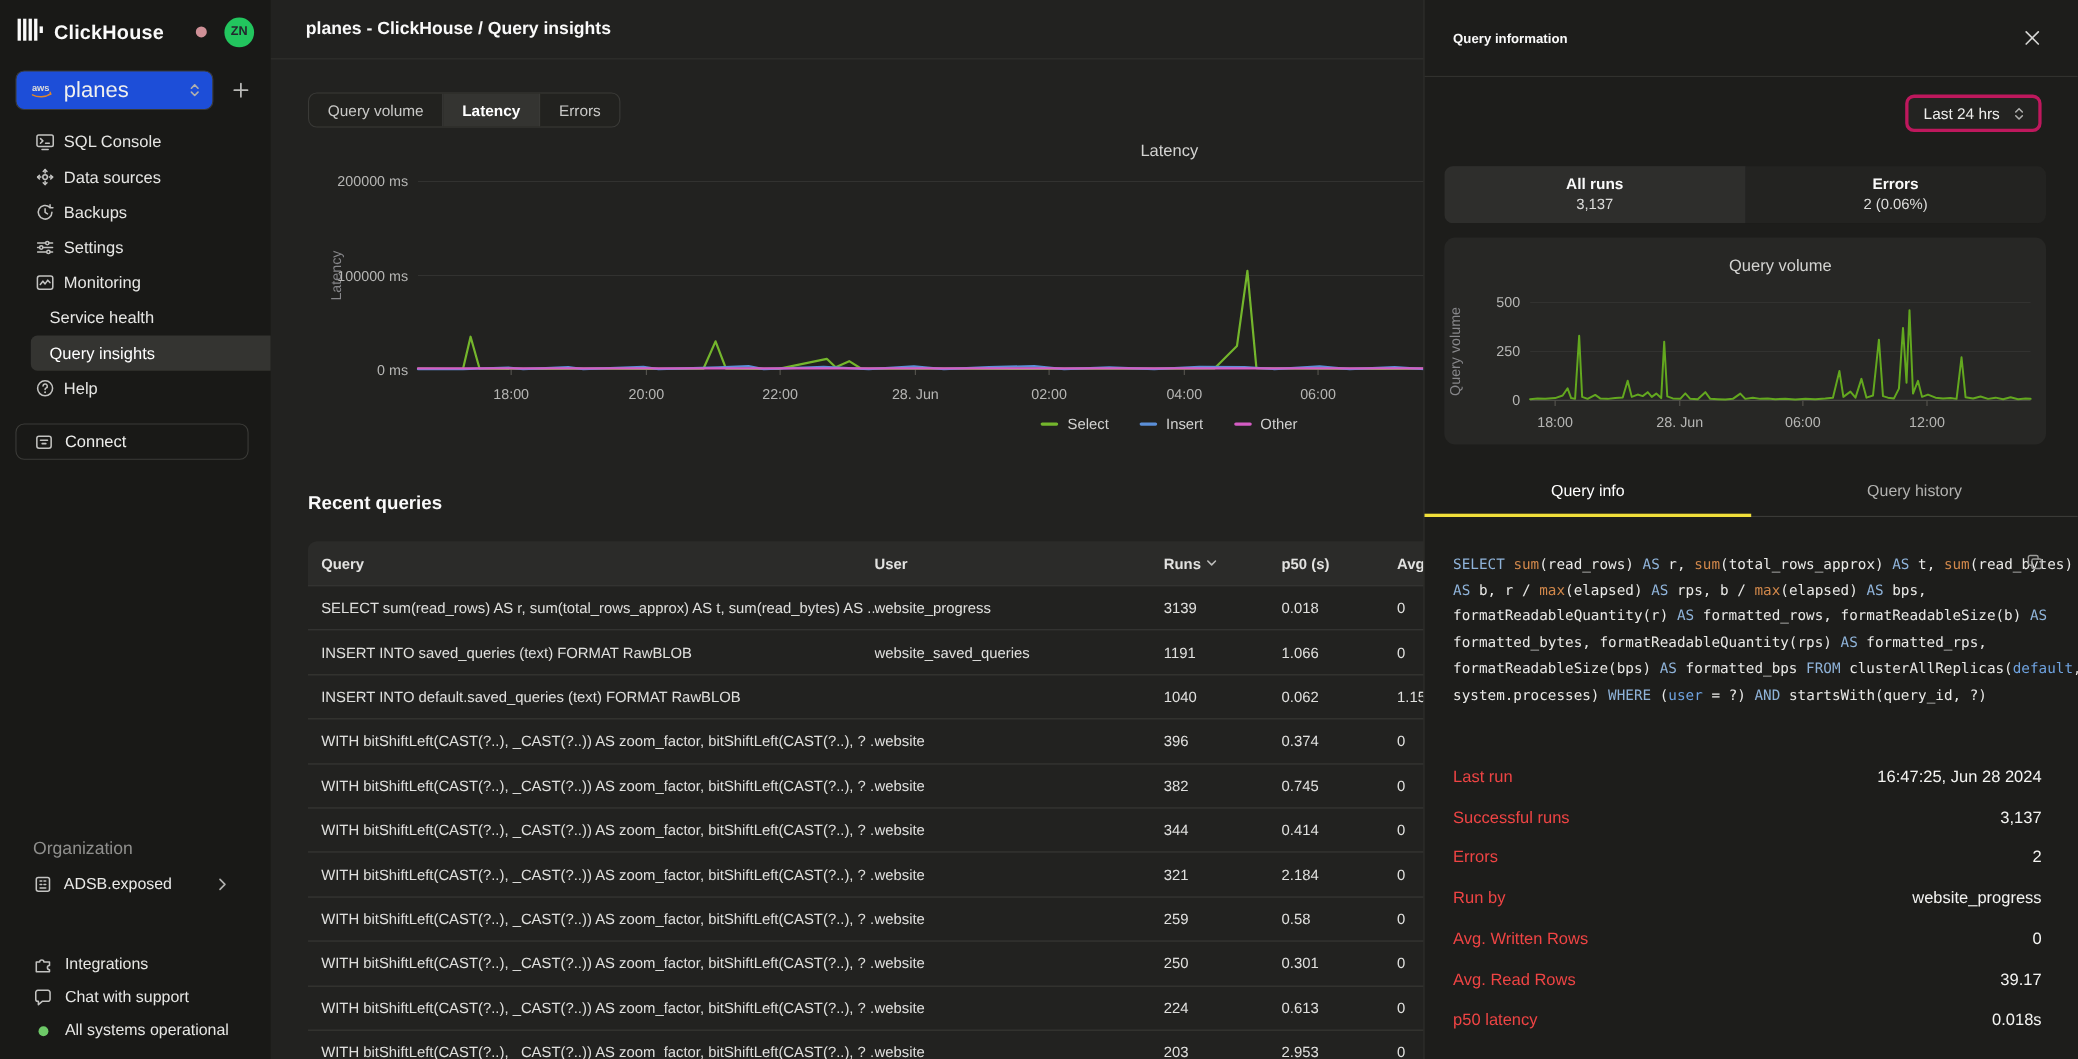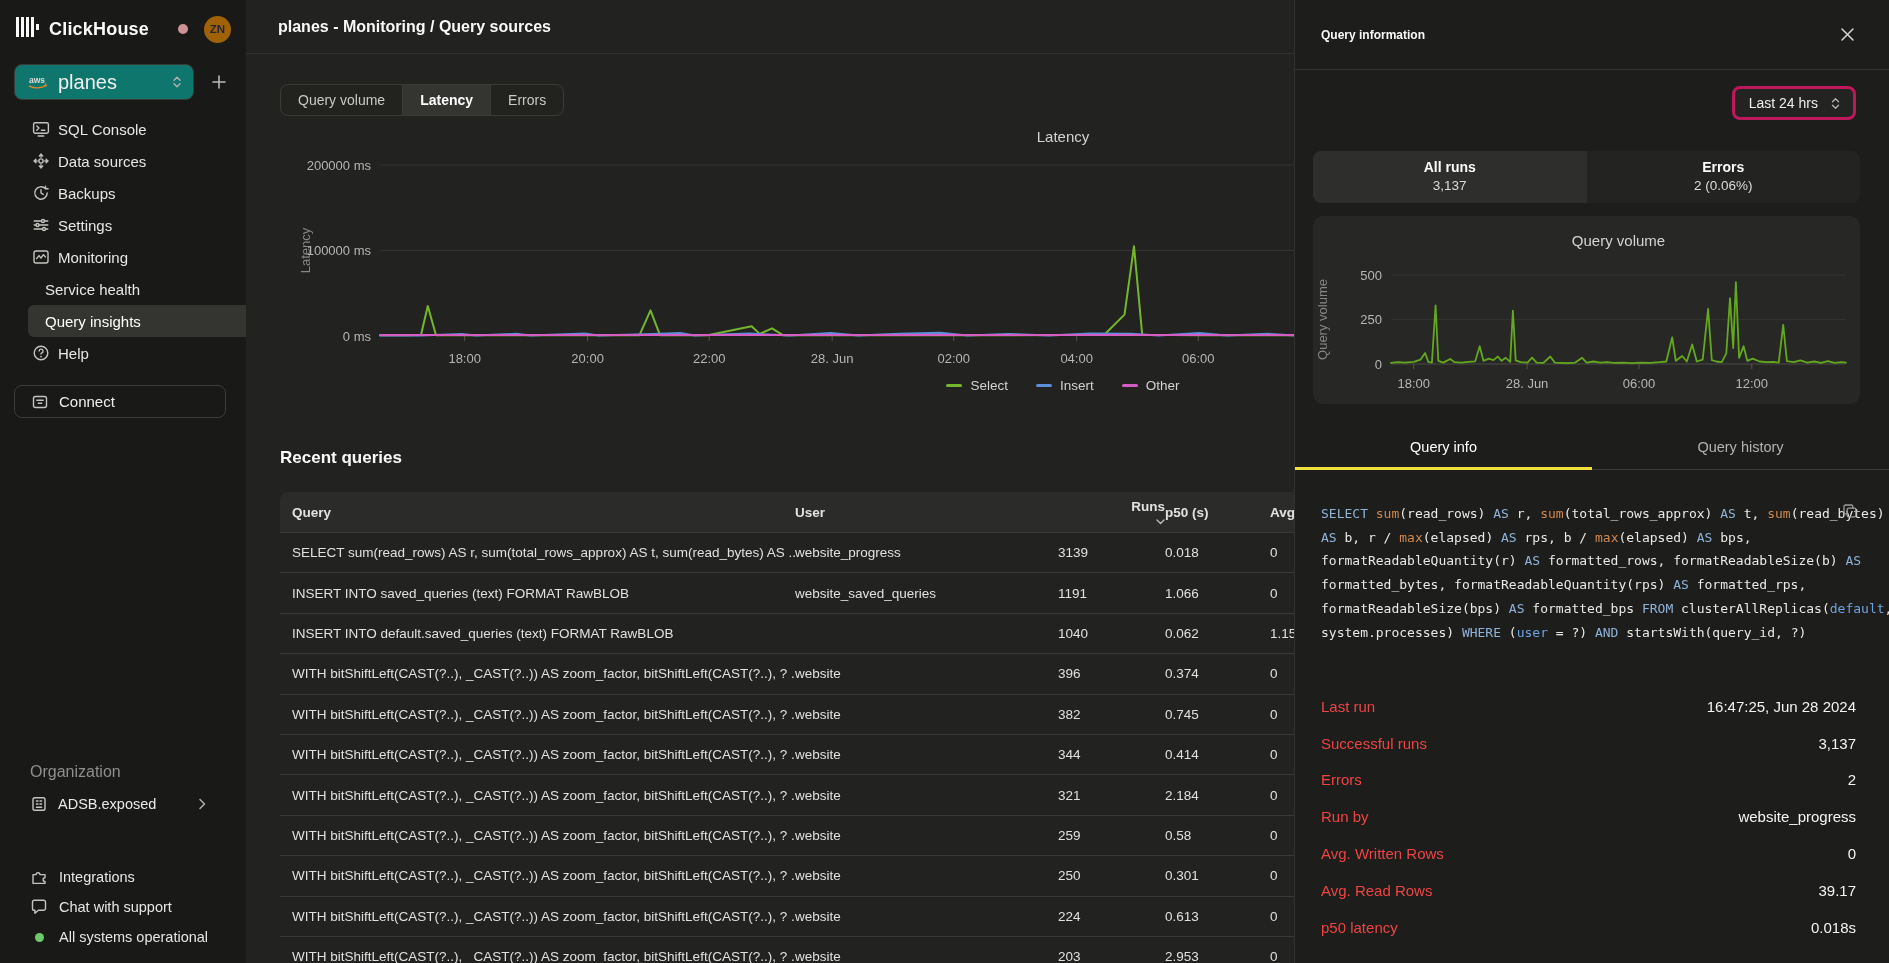--- a/index.html
+++ b/index.html
@@ -5,23 +5,23 @@
   * { margin:0; padding:0; box-sizing:border-box; }
   html,body { width:1889px; height:963px; background:#141414; }
   body { font-family:"Liberation Sans","DejaVu Sans",sans-serif; color:#e8e8e6; overflow:hidden; }
   #screen { position:relative; width:1889px; height:963px; overflow:hidden; background:#222220; }
 
   
   .sidebar { position:absolute; left:0; top:0; bottom:0; width:246px; background:#191917; z-index:3; }
   .brand-row { position:absolute; top:14px; left:14px; right:15px; height:30px; display:flex; align-items:center; }
   .brand { font-size:18px; font-weight:600; color:#fafafa; margin-left:7px; letter-spacing:.2px; }
   .notif-dot { width:10px; height:10px; border-radius:50%; background:#cf9097; margin-left:auto; }
-  .avatar { width:27px; height:27px; border-radius:50%; background:#a16207; color:#23262e; font-size:11.5px; font-weight:700; display:flex; align-items:center; justify-content:center; margin-left:16px; }
+  .avatar { width:27px; height:27px; border-radius:50%; background:#22c55e; color:#23262e; font-size:11.5px; font-weight:700; display:flex; align-items:center; justify-content:center; margin-left:16px; }
   .svc-row { position:absolute; top:64px; left:14px; right:12px; height:36px; display:flex; align-items:center; gap:10px; }
-  .svc-select { flex:1; height:36px; background:#0f766e; border:1px solid #3a3a37; border-radius:8px; display:flex; align-items:center; padding:0 10px 0 12px; gap:9px; cursor:pointer; }
+  .svc-select { flex:1; height:36px; background:#1d4ed8; border:1px solid #3a3a37; border-radius:8px; display:flex; align-items:center; padding:0 10px 0 12px; gap:9px; cursor:pointer; }
   .svc-select .lbl { font-size:20px; color:#f0f0ee; flex:1; }
   .add-btn { width:30px; height:30px; background:none; border:none; color:#b9b9b7; display:flex; align-items:center; justify-content:center; cursor:pointer; }
   nav { position:absolute; top:113px; left:0; right:0; }
   .nav-item { margin-left:28px; height:32px; display:flex; align-items:center; padding-left:4px; gap:8px; font-size:15px; color:#e6e6e4; border-radius:6px 0 0 6px; cursor:pointer; }
   .nav-item .ic { width:18px; height:18px; color:#c3c3c1; display:flex; align-items:center; justify-content:center; }
   .nav-item.sub { padding-left:17px; }
   .nav-item.active { background:#343431; color:#ffffff; }
   .connect { position:absolute; top:385px; left:14px; width:212px; height:33px; border:1px solid #3b3b38; border-radius:8px; display:flex; align-items:center; padding-left:16px; gap:10px; font-size:15px; color:#eeeeec; cursor:pointer; }
   .connect .ic { color:#c3c3c1; display:flex; }
   .org-label { position:absolute; top:763px; left:30px; font-size:16px; color:#8f8f8d; }
@@ -46,21 +46,21 @@
   .legend-item { display:flex; align-items:center; gap:8px; font-size:13.5px; color:#d2d2d0; cursor:pointer; }
   .legend-swatch { width:16px; height:3px; border-radius:2px; }
   .rq-title { position:absolute; left:34px; top:448px; font-size:17px; font-weight:700; color:#fafafa; }
   .qtable { position:absolute; left:34px; top:492px; width:1360px; }
   .t-head, .t-row { display:grid; grid-template-columns:515px 263px 107px 105px 370px; align-items:center; }
   .t-head { height:40px; background:#2b2b29; border-radius:8px 8px 0 0; font-size:13.5px; font-weight:700; color:#e2e2e0; }
   .t-row { height:40.4px; border-top:1px solid #393936; font-size:13.5px; color:#e0e0de; cursor:pointer; }
   .t-row:first-of-type { border-top:none; }
   .cell { overflow:hidden; white-space:nowrap; }
   .cell.q { padding-left:12px; padding-right:16px; }
-  .runs-h { display:flex; align-items:flex-end; gap:5px;flex-direction:column; }
+  .runs-h { display:flex; align-items:center; gap:5px; }
 
   
   .panel { position:absolute; left:1294px; top:0; width:595px; height:963px; background:#1d1d1b; border-left:1px solid #32322f; z-index:5; }
   .panel-header { position:absolute; top:0; left:0; right:0; height:70px; border-bottom:1px solid #31312e; display:flex; align-items:center; justify-content:space-between; padding:0 30px 0 26px; }
   .panel-title { font-size:12px; font-weight:700; color:#fafafa; }
   .close-btn { background:none; border:none; color:#d6d6d4; cursor:pointer; display:flex; padding:4px; }
   .range-select { position:absolute; top:86px; right:33px; height:34px; background:#232321; border:3px solid #be185d; border-radius:8px; display:flex; align-items:center; gap:12px; padding:0 12px 0 14px; font-size:14px; color:#eeeeec; cursor:pointer; }
   .summary-tabs { position:absolute; top:151px; left:18px; right:29px; display:flex; border-radius:8px; overflow:hidden; }
   .sumtab { flex:1; padding:8px 0 10px; text-align:center; background:#232321; cursor:pointer; }
   .sumtab.active { background:#2e2e2c; }
@@ -242,21 +242,21 @@
           <span class="ic">
             <span class="dot-green"></span>
           </span>
           <span>All systems operational</span>
         </div>
       </div>
   </aside>
 
   <section class="main">
     <div class="page-header">
-      <span class="page-title">planes - Monitoring / Query sources</span>
+      <span class="page-title">planes - ClickHouse / Query insights</span>
     </div>
     <div class="tab-group" id="main-tabs">
         <div class="tab">Query volume</div>
         <div class="tab active">Latency</div>
         <div class="tab">Errors</div>
       </div>
     <div class="chart-block">
       <div id="latency-chart"><svg width="1466" height="252" font-family="Liberation Sans, DejaVu Sans, sans-serif">
             <text x="783" y="22" fill="#d3d3d1" font-size="15" text-anchor="middle">Latency</text>
             <text transform="translate(30,130.5) rotate(-90)" fill="#87878a" font-size="13" text-anchor="middle">Latency</text>

